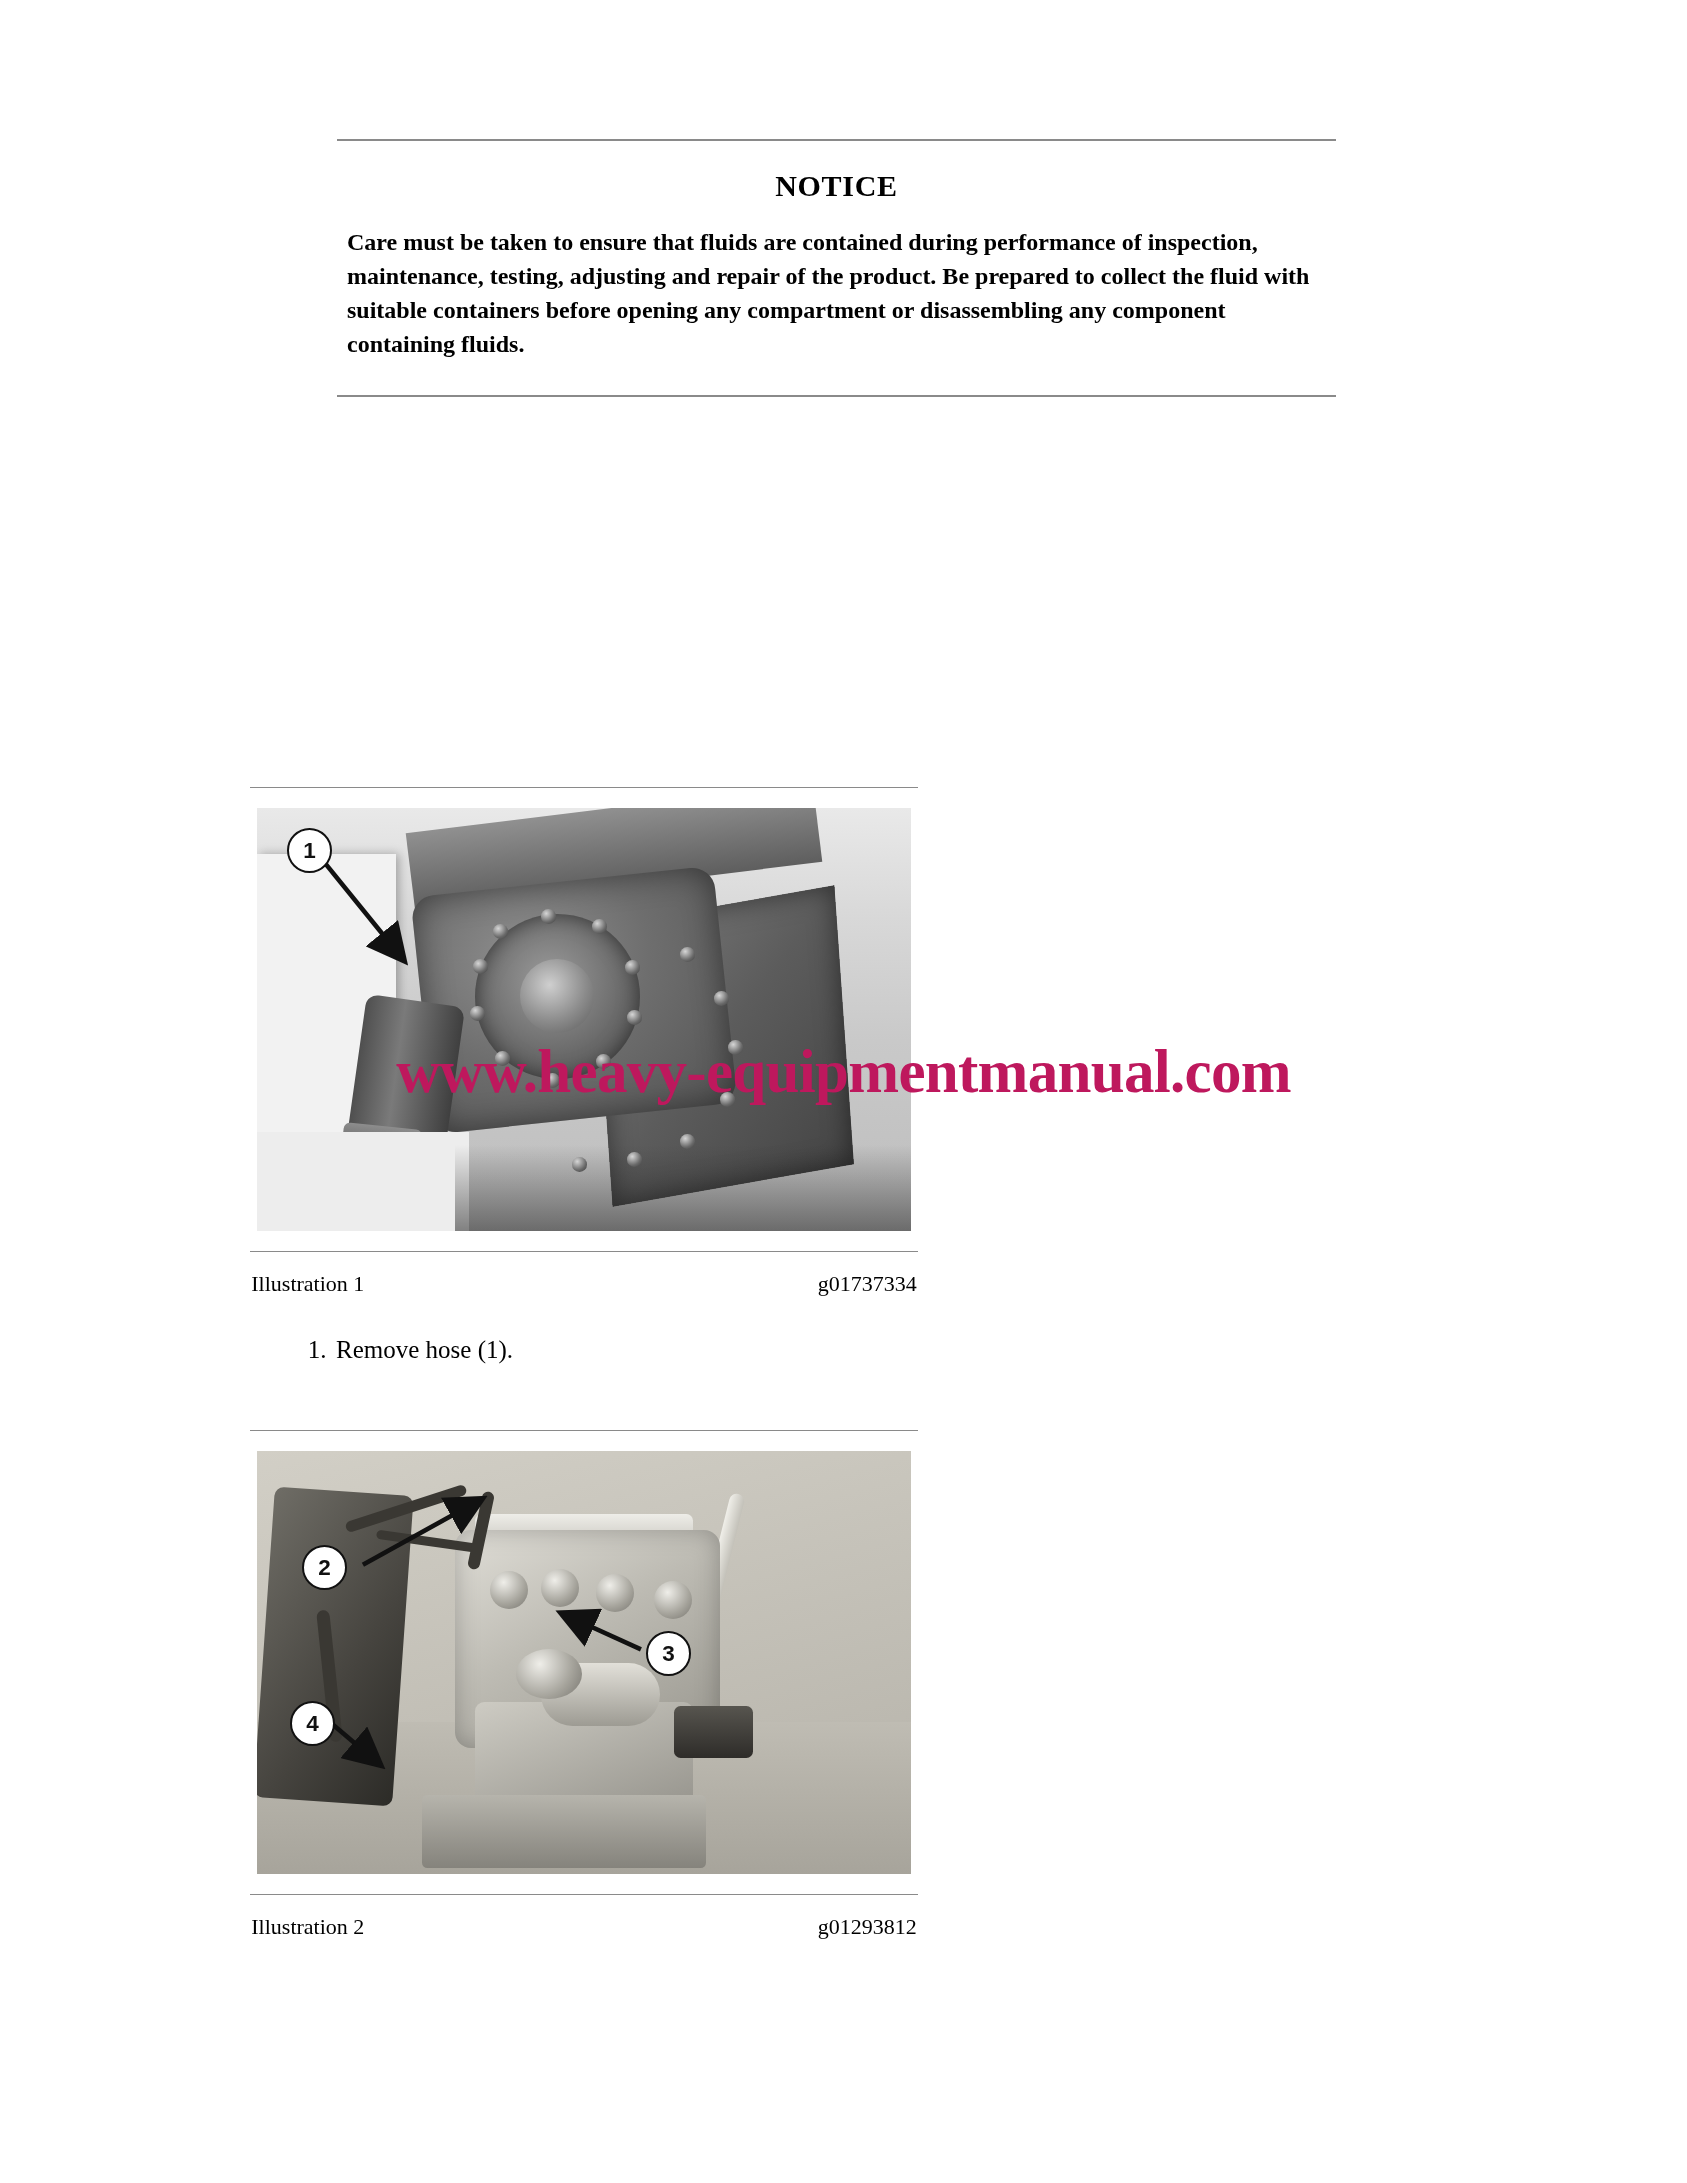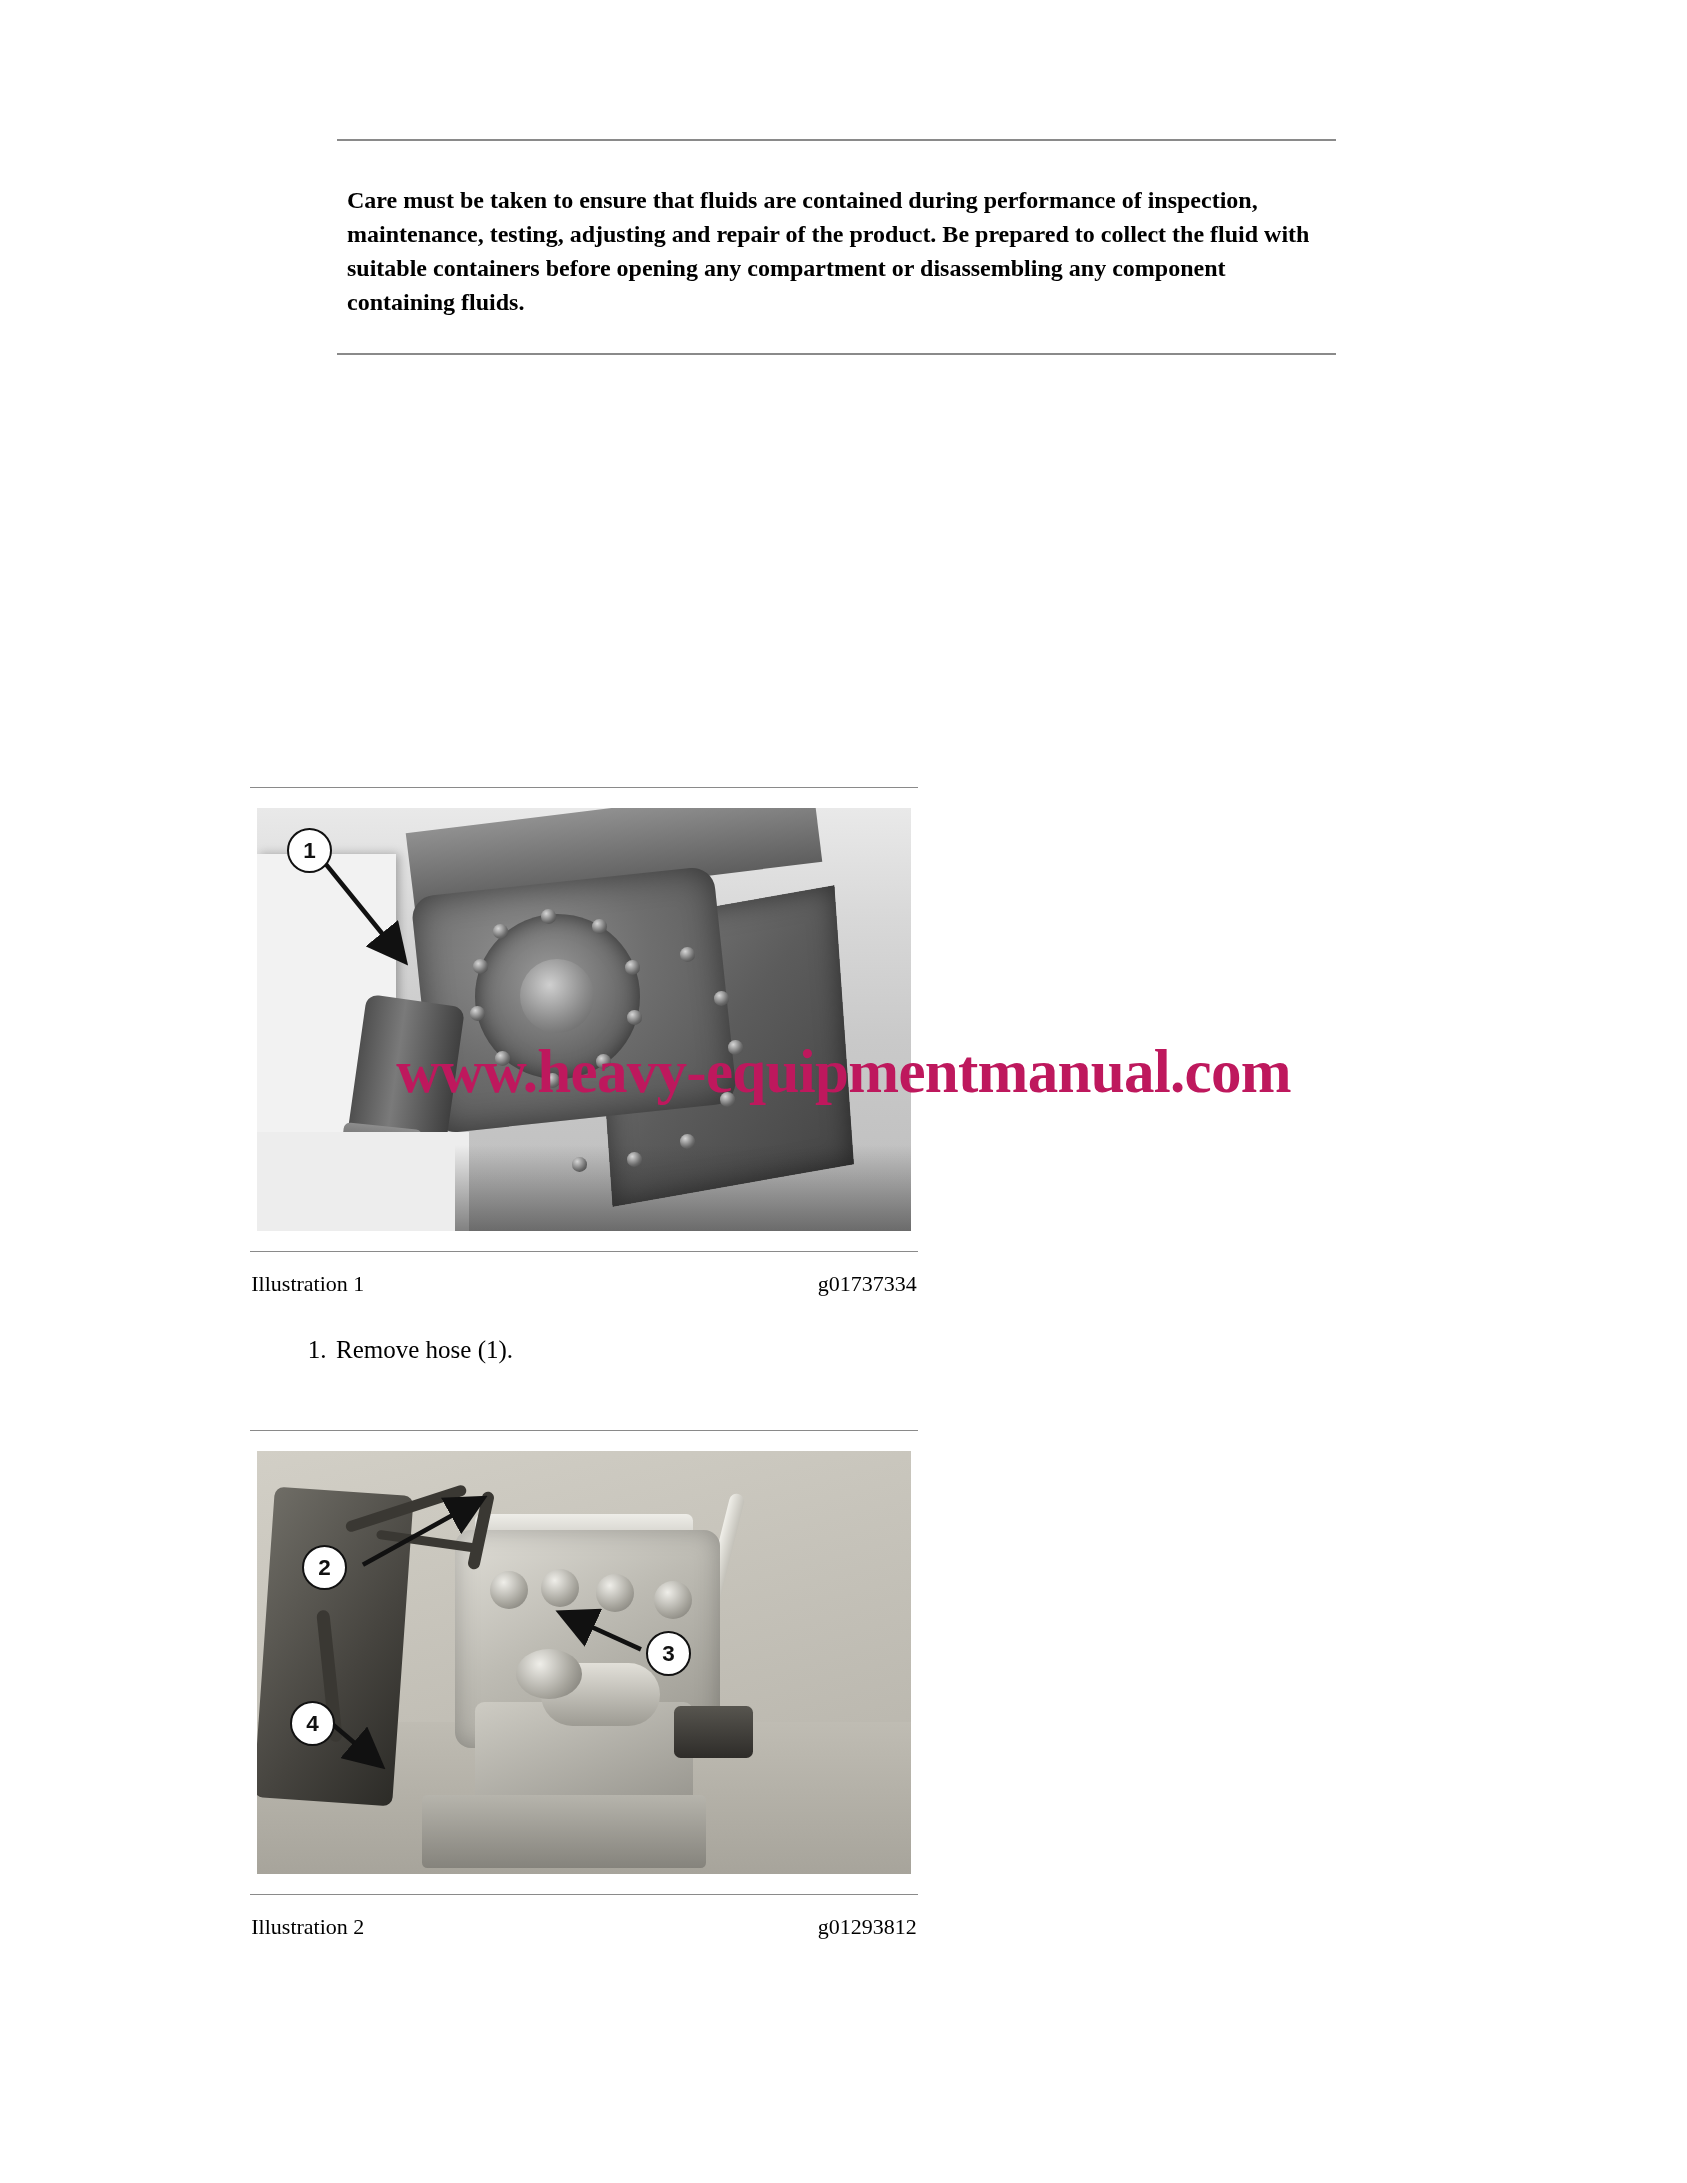--- a/index.html
+++ b/index.html
@@ -37,21 +37,21 @@
   }
   .notice-title {
     text-align: center;
     font-weight: bold;
     font-size: 30px;
     letter-spacing: 0.7px;
     margin-top: 28px;
     margin-bottom: 0;
   }
   .notice-body {
-    margin-top: 42px;
+    margin-top: 22px;
     padding-left: 10px;
     padding-right: 6.6px;
   }
   .notice-para {
     font-weight: bold;
     font-size: 24px;
     line-height: 1.42;
     margin: 0 0 25px 0;
   }
   .notice-para.last {
@@ -319,20 +319,21 @@
     z-index: 20;
   }
 </style>
 </head>
 <body>
 
 <div class="page">
 
   <div class="notice-block">
     <div class="rule"></div>
+    <div class="notice-title">NOTICE</div>
     <div class="notice-body">
       <p class="notice-para">Care must be taken to ensure that fluids are contained during performance of inspection, maintenance, testing, adjusting and repair of the product. Be prepared to collect the fluid with suitable containers before opening any compartment or disassembling any component containing fluids.</p>
     </div>
     <div class="rule notice-rule-bottom"></div>
   </div>
 
   <div class="figure fig1">
     <div class="fig-rule"></div>
     <div class="fig-imgwrap">
       <div class="fig-img">

